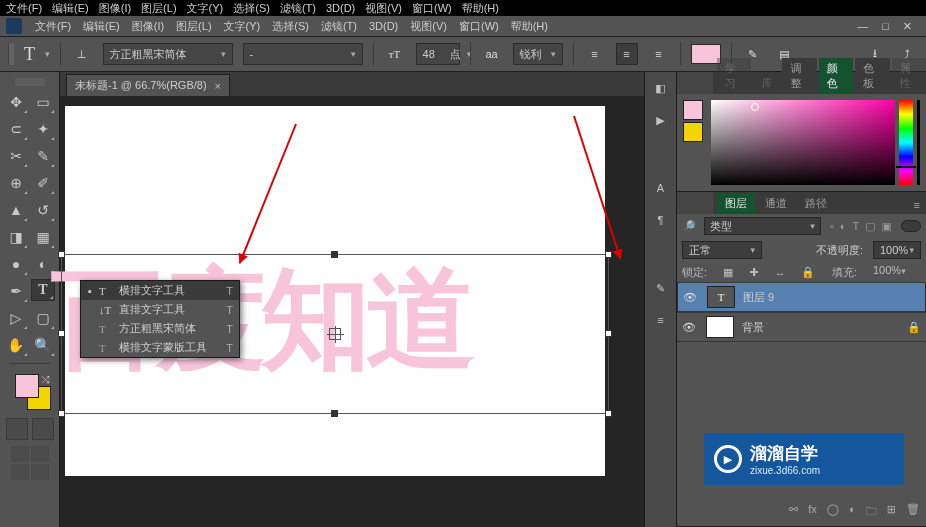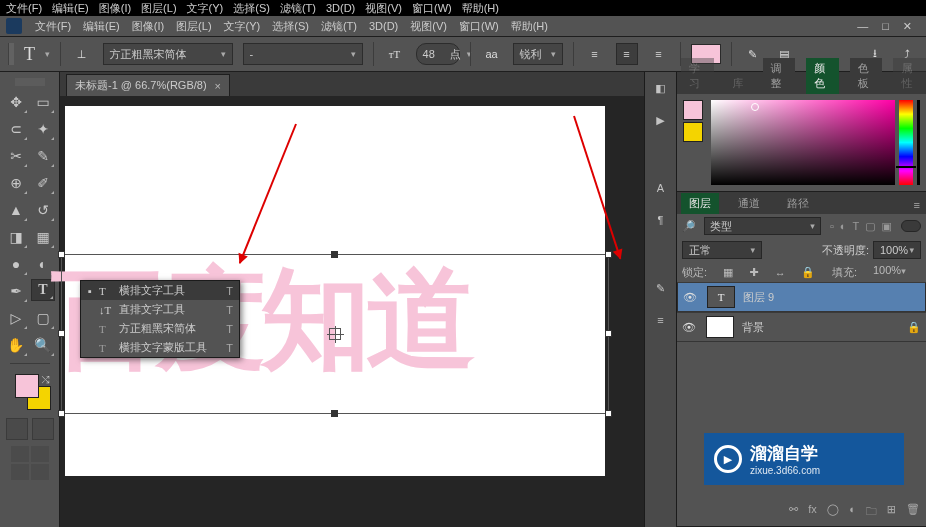--- a/index.html
+++ b/index.html
@@ -13,21 +13,21 @@
 .menubar .logo{width:16px;height:16px;background:#1b3a5e;border-radius:2px;margin-right:6px;}
 .menubar .mi{padding:2px 5px;}
 .winctrl{margin-left:auto;display:flex;gap:14px;padding-right:8px;color:#ccc;}
 
 
 .optbar{background:#535353;height:36px;border-top:1px solid #1e1e1e;border-bottom:1px solid #1e1e1e;display:flex;align-items:center;padding:0 8px;gap:10px;}
 .optbar .grip{width:6px;height:22px;background:linear-gradient(#626262,#626262);border-left:1px solid #404040;}
 .optbar .T{font-family:serif;font-size:18px;color:#ddd;}
 .chev{color:#aaa;font-size:9px;}
 .sel{background:#454545;border:1px solid #2c2c2c;height:22px;display:flex;align-items:center;padding:0 6px;gap:6px;}
-.sel.font{width:130px;justify-content:center;} .sel.weight{width:120px;} .sel.size{width:44px;border-radius:10px;} .sel.aa{width:50px;}
+.sel.font{width:130px;justify-content:center;} .sel.weight{width:120px;} .sel.size{width:44px;} .sel.aa{width:50px;}
 .iconbox{width:22px;height:22px;display:flex;align-items:center;justify-content:center;color:#ddd;border:1px solid transparent;}
 .iconbox.active{background:#3d3d3d;border:1px solid #2a2a2a;}
 .swatch{width:30px;height:20px;border:1px solid #2a2a2a;}
 .vsep{width:1px;height:24px;background:#3c3c3c;}
 
 
 .ws{flex:1;display:flex;min-height:0;}
 .tools{width:60px;background:#535353;border-right:1px solid #1d1d1d;display:flex;flex-direction:column;align-items:center;padding-top:6px;}
 .tools .grip2{width:30px;height:8px;background:#5c5c5c;}
 .tgrid{display:grid;grid-template-columns:24px 24px;grid-auto-rows:24px;gap:3px;margin-top:4px;}
@@ -66,38 +66,38 @@
 .flyout .fi .lab{flex:1;}
 .flyout .fi .sc{color:#aaa;}
 
 
 .mini{width:32px;background:#4a4a4a;border-left:1px solid #1b1b1b;display:flex;flex-direction:column;align-items:center;padding-top:6px;gap:12px;}
 .mini .m{width:20px;height:20px;color:#c4c4c4;display:flex;align-items:center;justify-content:center;}
 
 
 .panels{width:250px;background:#464646;border-left:1px solid #1b1b1b;display:flex;flex-direction:column;}
 .pgroup{border-bottom:1px solid #1d1d1d;}
-.ptabs{display:flex;height:22px;background:#3a3a3a;align-items:flex-end;padding-left:4px;gap:11px;}
+.ptabs{display:flex;height:22px;background:#3a3a3a;align-items:flex-end;padding-left:4px;gap:2px;margin-left:36px;}
 .ptab{padding:3px 8px;background:#3a3a3a;color:#9e9e9e;}
 .ptab.on{background:#14532d;color:#e8e8e8;}
 .ptab.dim{opacity:.4;}
 .pbody{background:#535353;padding:6px;}
 .color-picker{display:flex;gap:4px;height:85px;}
 .cp-sw{width:24px;display:flex;flex-direction:column;gap:2px;}
 .cp-sw div{width:20px;height:20px;border:1px solid #222;}
 .grad{flex:1;position:relative;background:linear-gradient(to bottom,rgba(0,0,0,0),#000),linear-gradient(to right,#fff,#ff00a6);}
 .grad .ring{position:absolute;width:8px;height:8px;border:1px solid #fff;border-radius:50%;left:40px;top:3px;}
 .hue{width:14px;background:linear-gradient(#f00,#ff0,#0f0,#0ff,#00f,#f0f,#f00);}
 .hue2{width:3px;background:#000;}
 
 .lyr-top{display:flex;align-items:center;gap:4px;padding:3px 5px;}
 .lyr-top .srch{flex:0 0 18px;}
 .lyr-top .dd{flex:1;background:#3c3c3c;border:1px solid #262626;height:18px;display:flex;align-items:center;padding:0 5px;}
 .lyr-filters{display:flex;gap:6px;padding:0 5px;color:#999;}
-.lyr-row2{display:flex;align-items:center;padding:3px 5px;gap:4px;}
+.lyr-row2{display:flex;align-items:center;padding:3px 5px;gap:10px;}
 .lyr-row2 .dd{background:#3c3c3c;border:1px solid #262626;height:18px;padding:0 6px;display:flex;align-items:center;}
 .lyr-lock{display:flex;align-items:center;gap:16px;padding:2px 5px;color:#bbb;}
 .layers{}
 .layer{display:flex;align-items:center;height:30px;border-top:1px solid #3a3a3a;border-bottom:1px solid #353535;padding:0 5px;gap:8px;}
 .layer.sel{background:#5680b0;}
 .eye{width:16px;color:#ddd;}
 .thumb{width:28px;height:22px;border:1px solid #222;background:#fff;display:flex;align-items:center;justify-content:center;}
 .thumb.t{background:#555;color:#eee;font-family:serif;}
 .lock{margin-left:auto;color:#ccc;}
 .lyr-foot{display:flex;justify-content:flex-end;gap:10px;padding:4px 6px;color:#aaa;}

